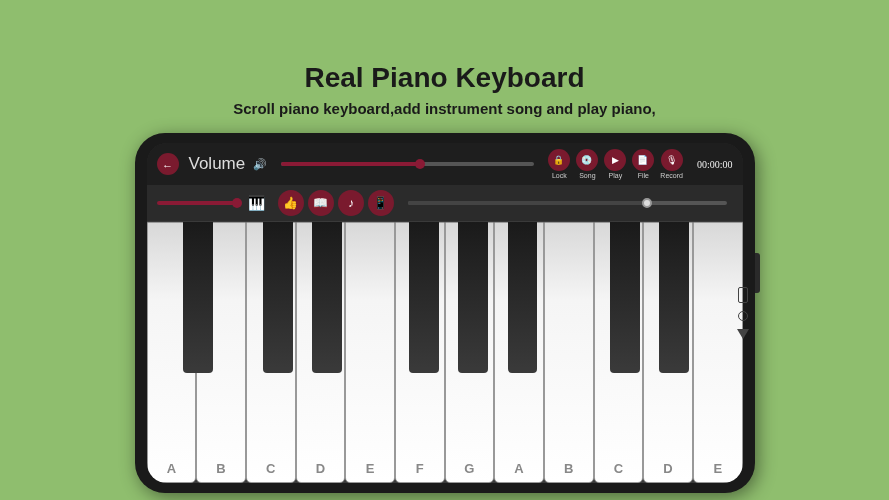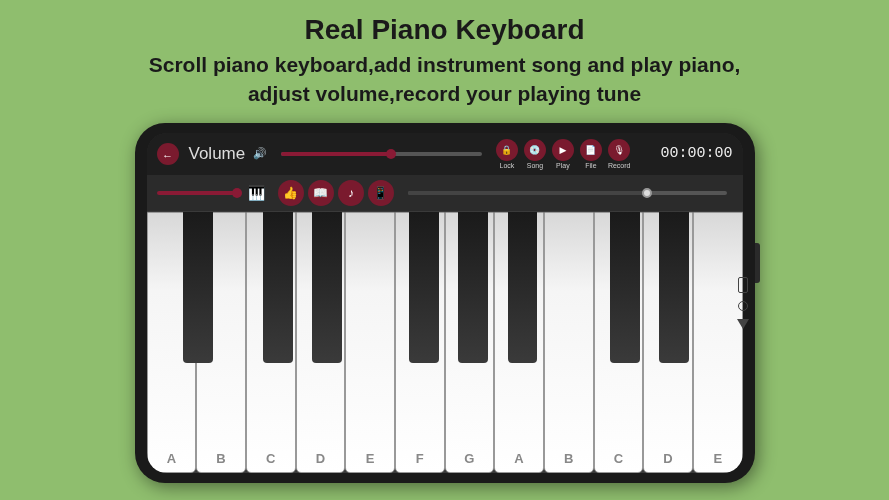--- a/index.html
+++ b/index.html
@@ -11,30 +11,31 @@
       display: flex;
       flex-direction: column;
       align-items: center;
       justify-content: flex-start;
       overflow: hidden;
     }
 
     .page-header {
       text-align: center;
       padding: 14px 0 6px 0;
+      margin-top: 48px;
     }
 
     .page-title {
       font-size: 28px;
       font-weight: 900;
       color: #1a1a1a;
     }
 
     .page-subtitle {
-      font-size: 21px;
+      font-size: 15px;
       font-weight: 600;
       color: #1a1a1a;
       line-height: 1.4;
       margin-top: 4px;
     }
 
     .phone-wrapper {
       margin-top: 8px;
       position: relative;
       width: 620px;
@@ -167,23 +168,23 @@
       font-size: 9px;
     }
 
     .ctrl-label {
       color: #ccc;
       font-size: 7px;
     }
 
     .timer-text {
       color: #eee;
-      font-size: 15px;
-      margin-left: 22px;
-      font-family: Liberation Mono, monospace;
+      font-size: 10px;
+      margin-left: 6px;
+      font-family: Liberation Serif, serif;
     }
 
     
     .second-bar {
       background: #2b2b2b;
       padding: 5px 10px;
       display: flex;
       align-items: center;
       gap: 8px;
       flex-shrink: 0;
@@ -356,21 +357,20 @@
       border-top: 10px solid #444;
     }
   </style>
 </head>
 <body>
 
 <div class="page-header">
   <div class="page-title">Real Piano Keyboard</div>
   <div class="page-subtitle">
     <span>Scroll piano keyboard,add instrument song and play piano,</span><br>
-    <span>adjust volume,record your playing tune</span>
   </div>
 </div>
 
 <div class="phone-wrapper">
   <div class="phone-shell">
 
     <div class="phone-screen">
 
       <div class="top-bar">
         <div class="back-btn">←</div>

